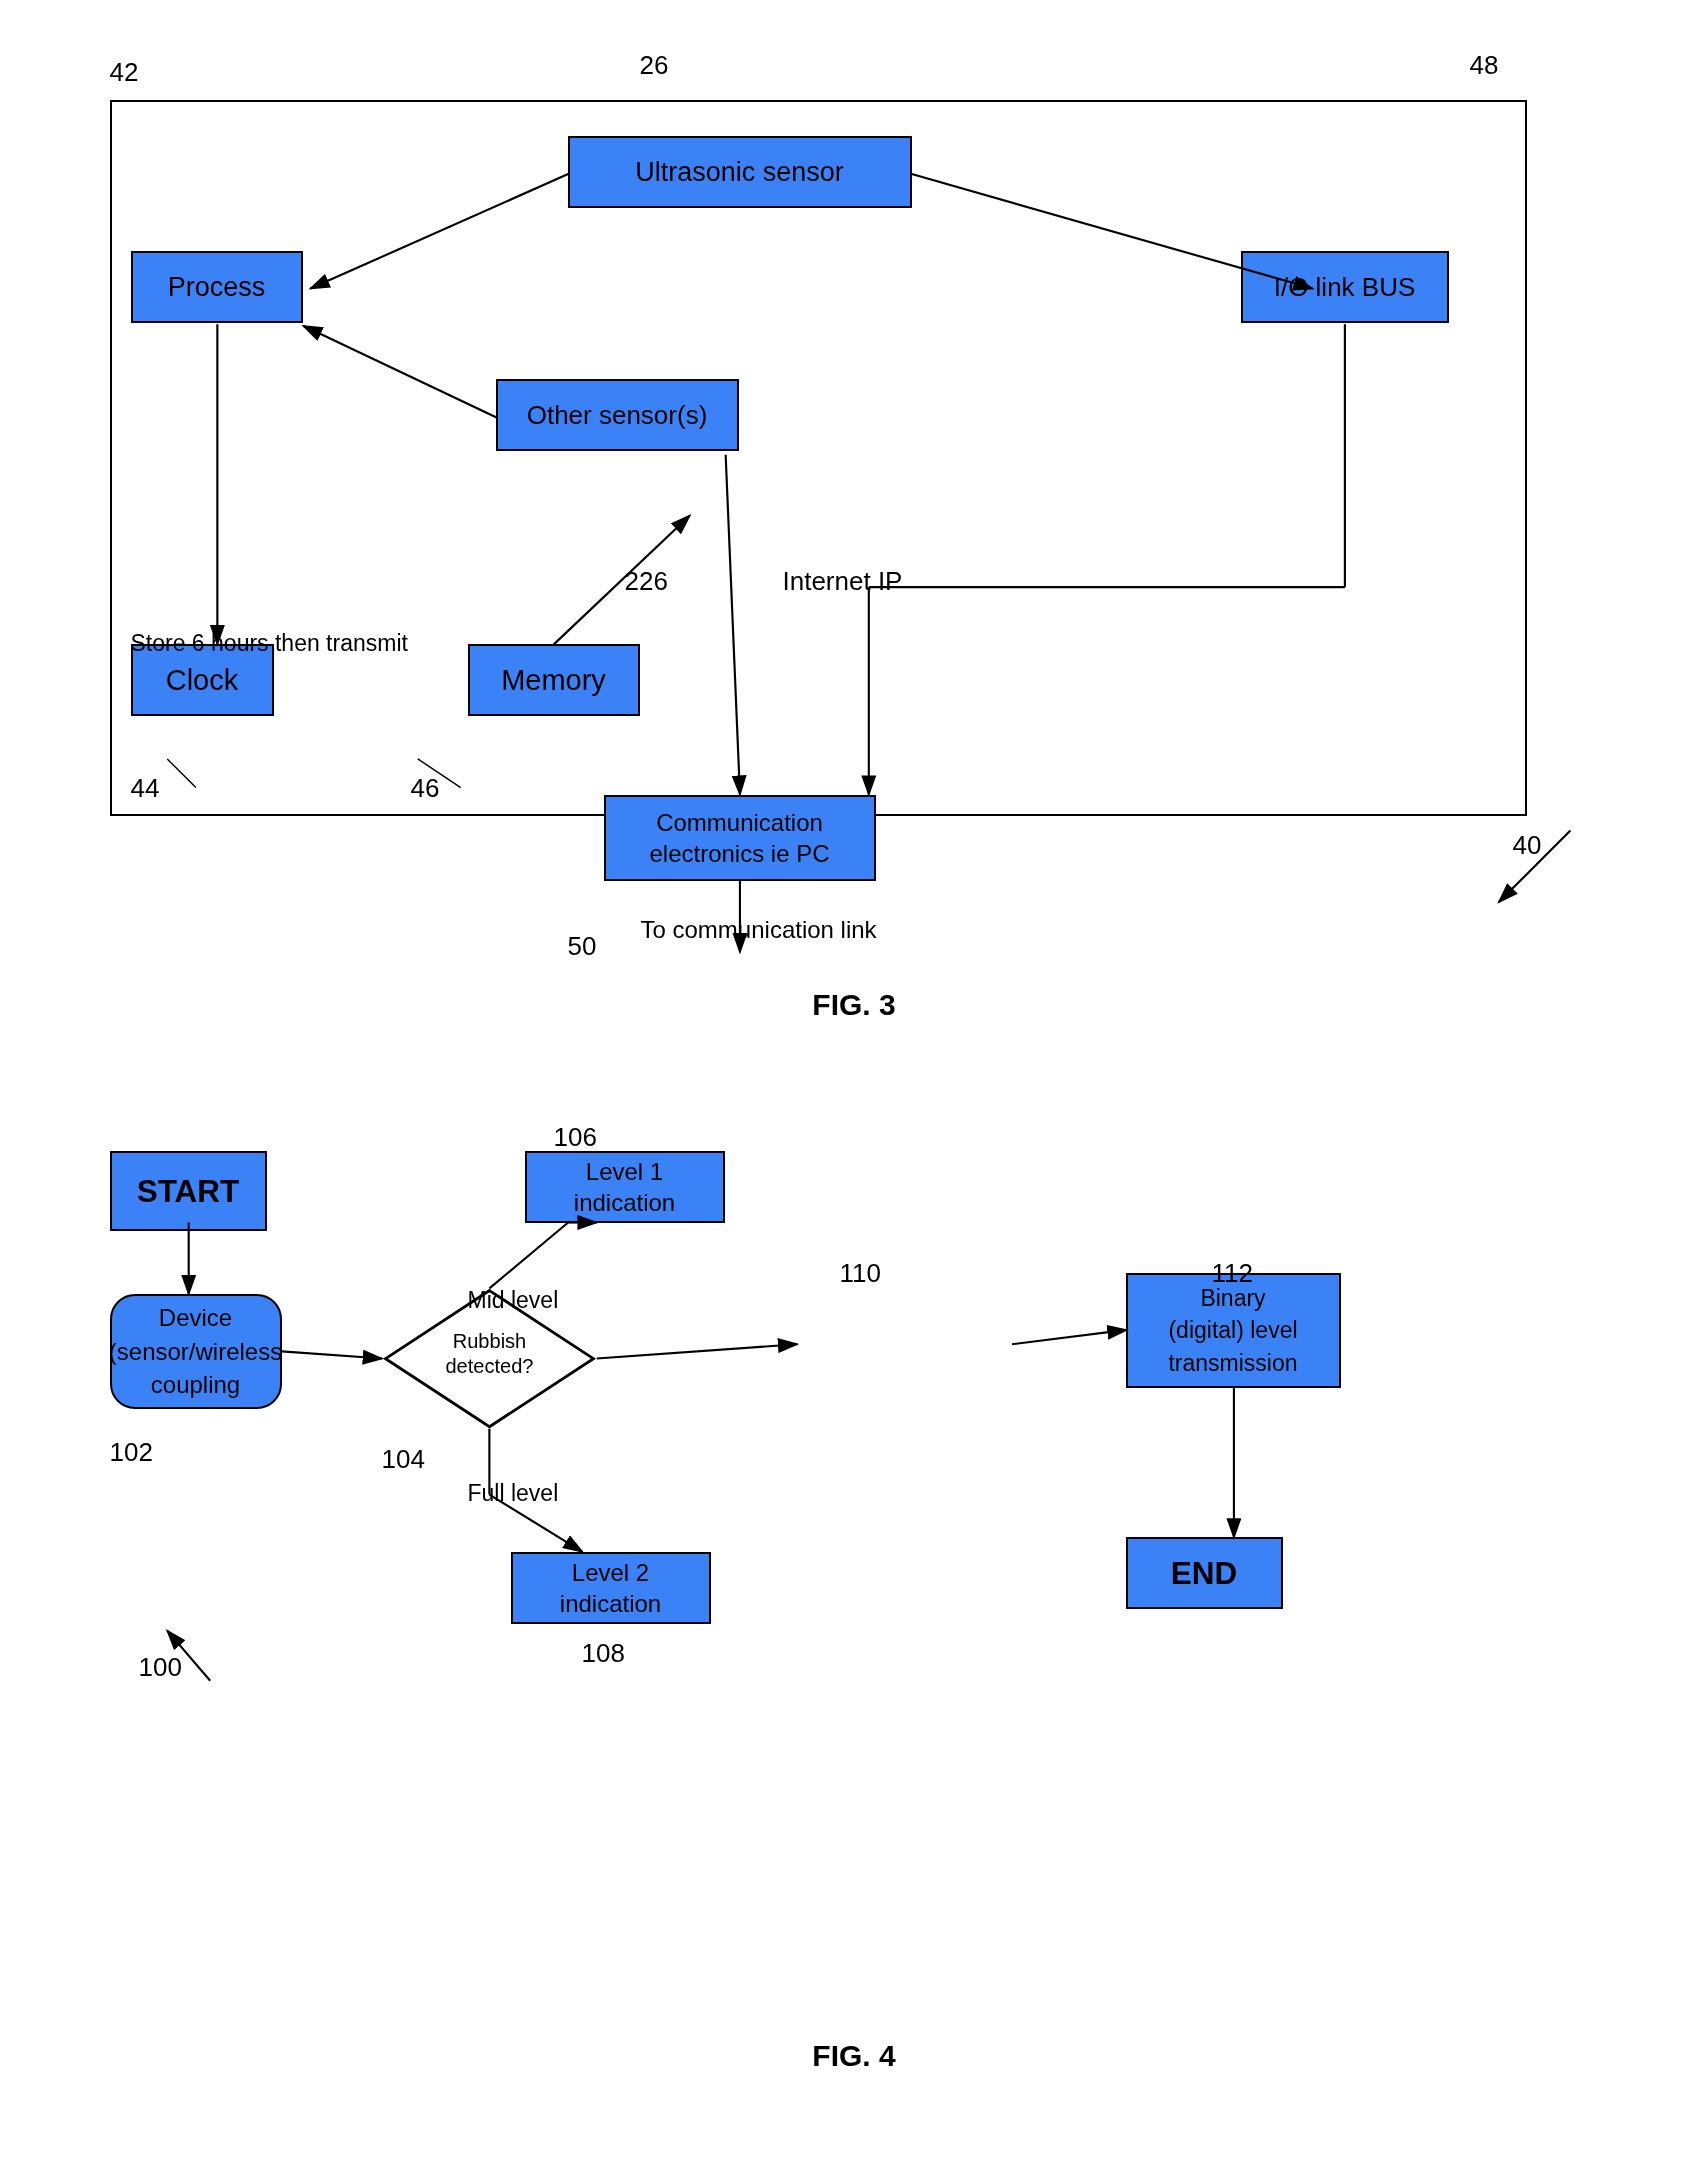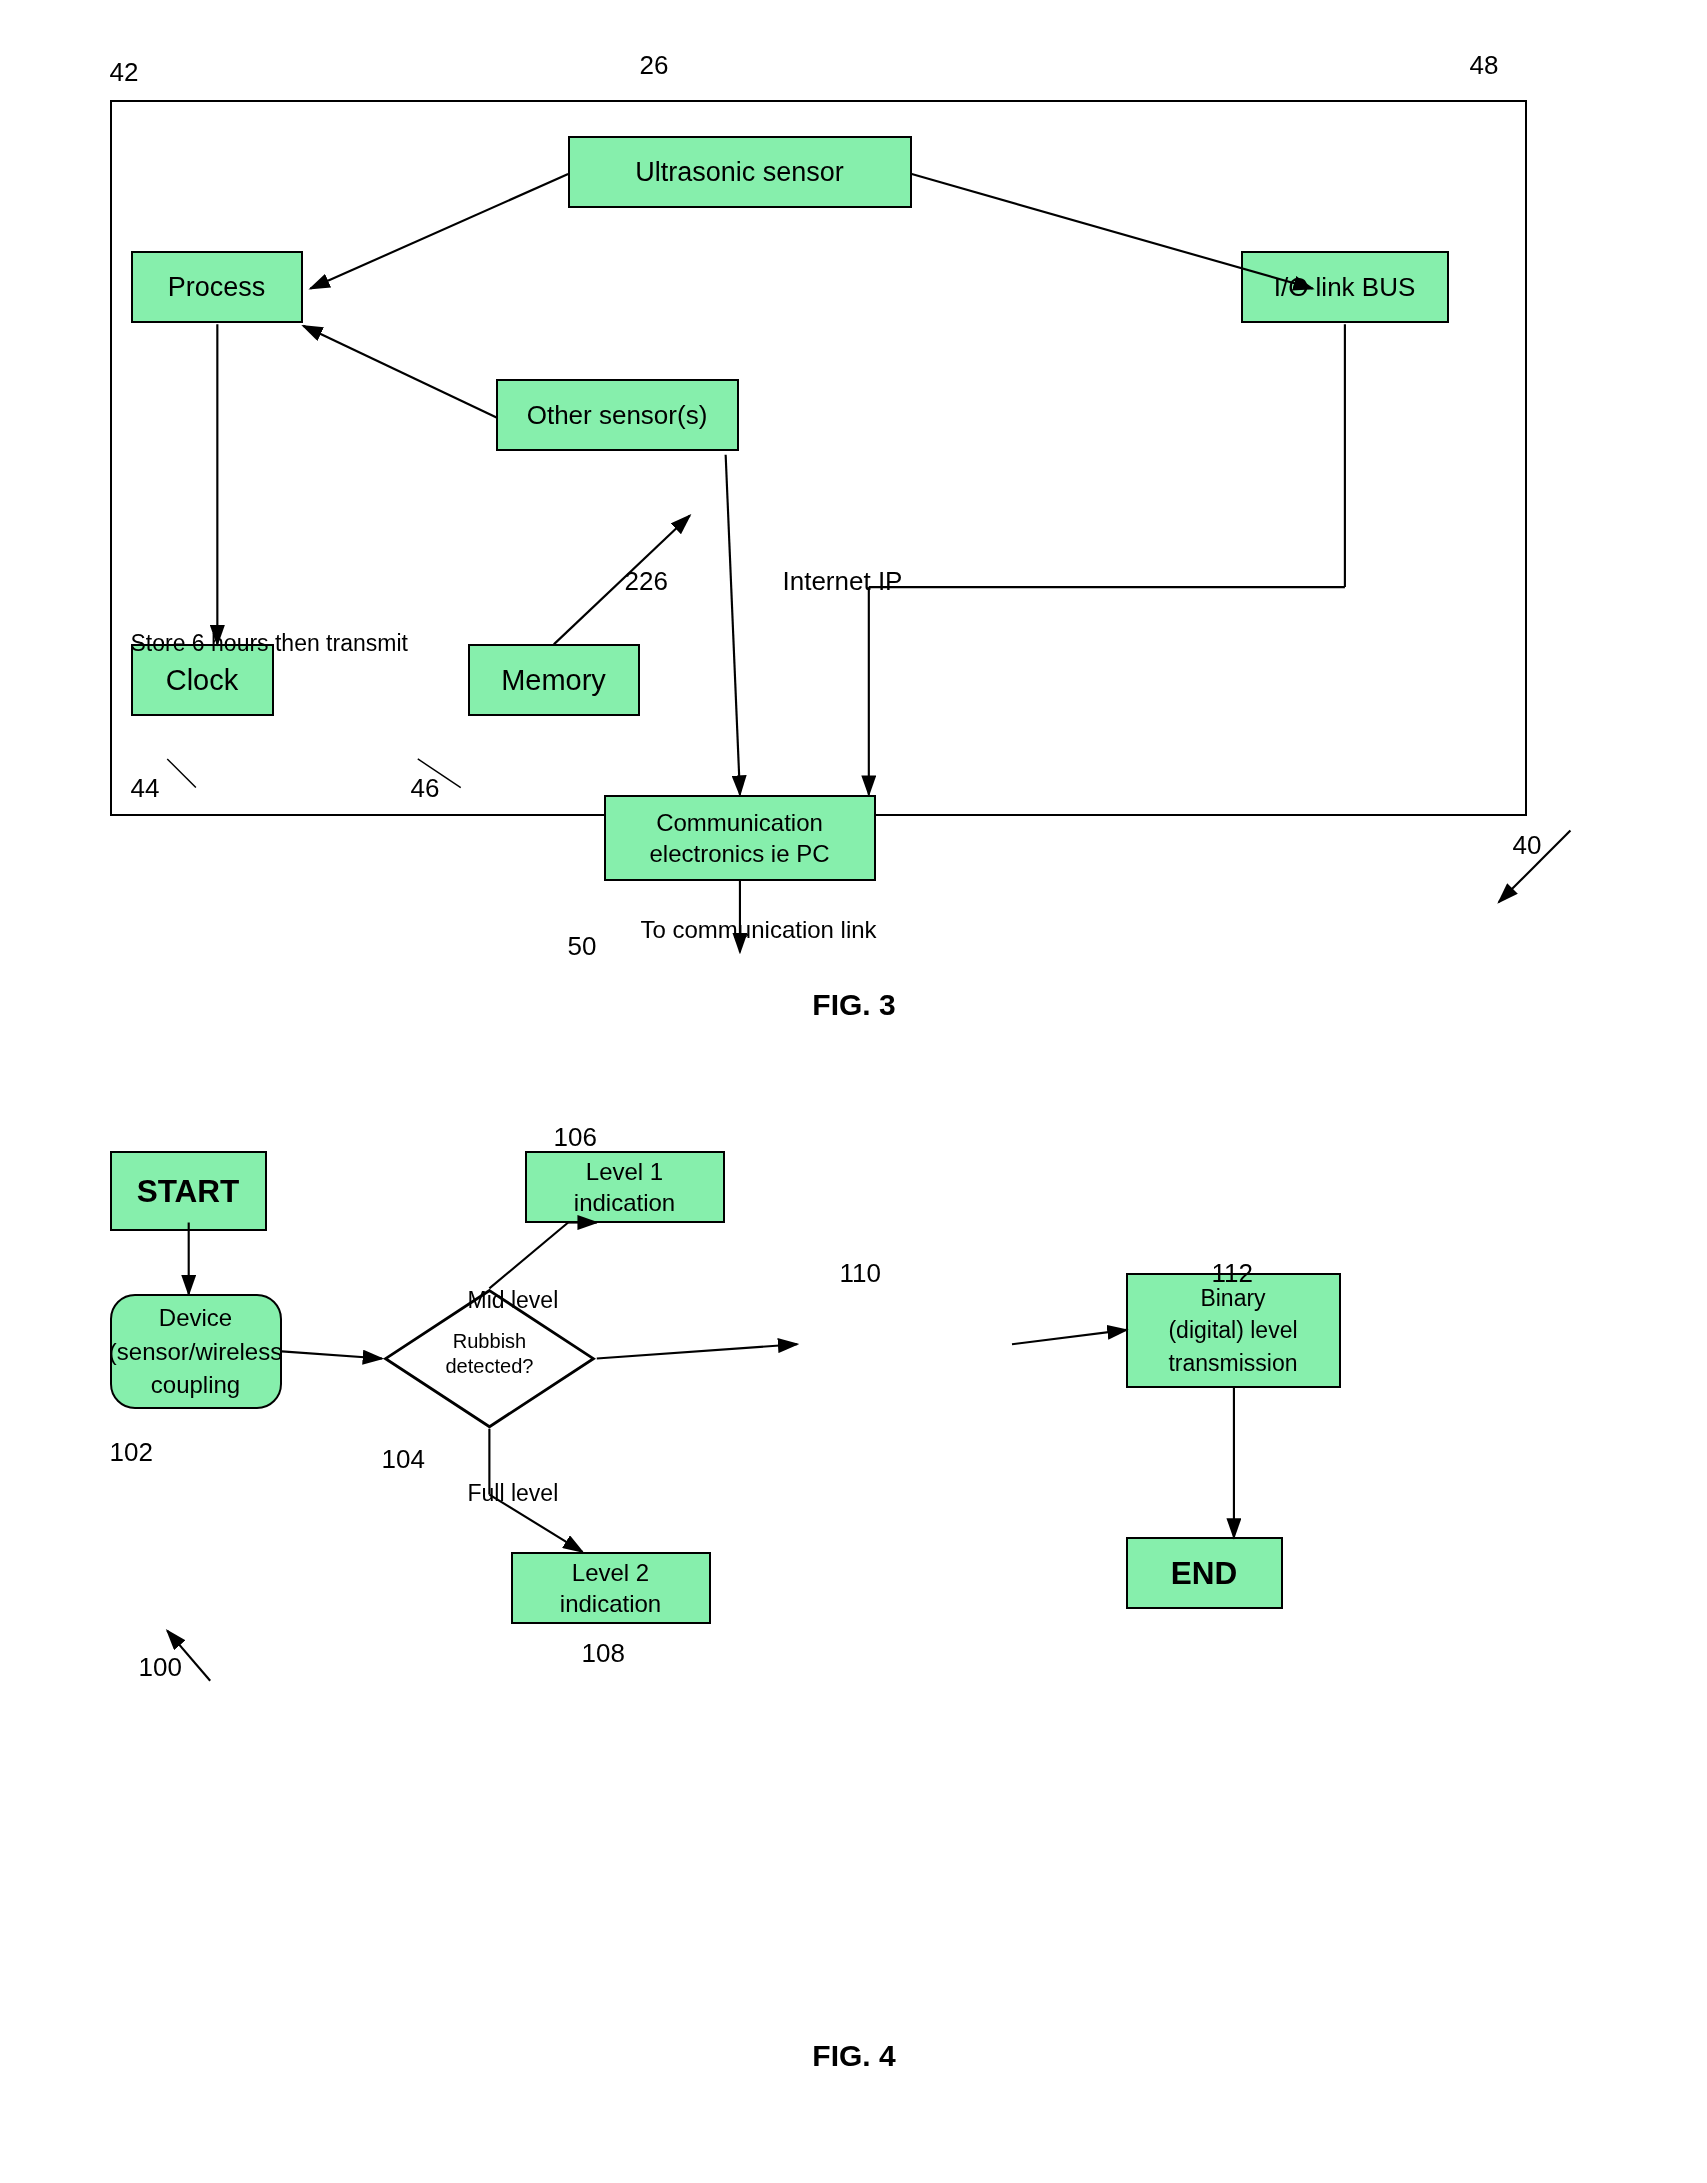--- a/index.html
+++ b/index.html
@@ -32,21 +32,21 @@
       top: 57px;
       left: 43px;
       width: 1417px;
       height: 716px;
       border: 2.9px solid #000;
     }
 
     .box {
       position: absolute;
       border: 2.1px solid #000;
-      background: #86efac;
+      background: #3b82f6;
       display: flex;
       align-items: center;
       justify-content: center;
       text-align: center;
       font-size: 26px;
       font-family: Arial, sans-serif;
     }
 
     .label-ref {
       position: absolute;

